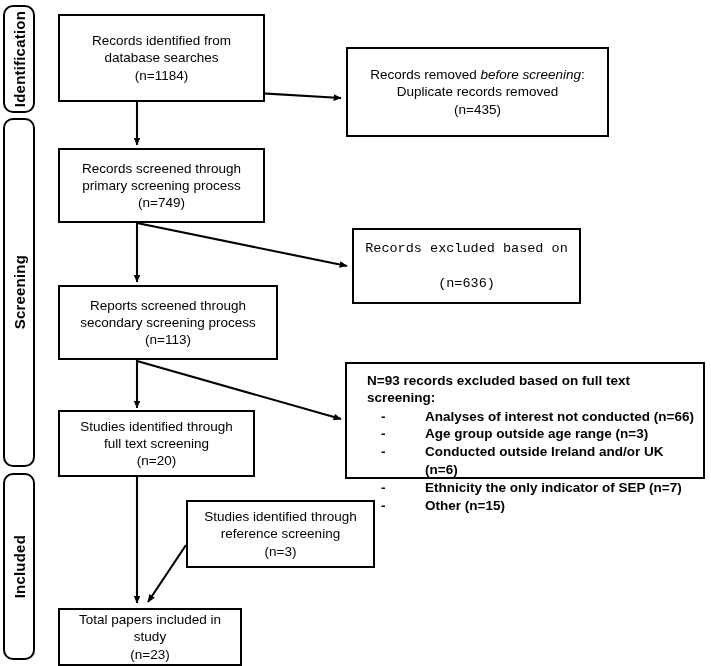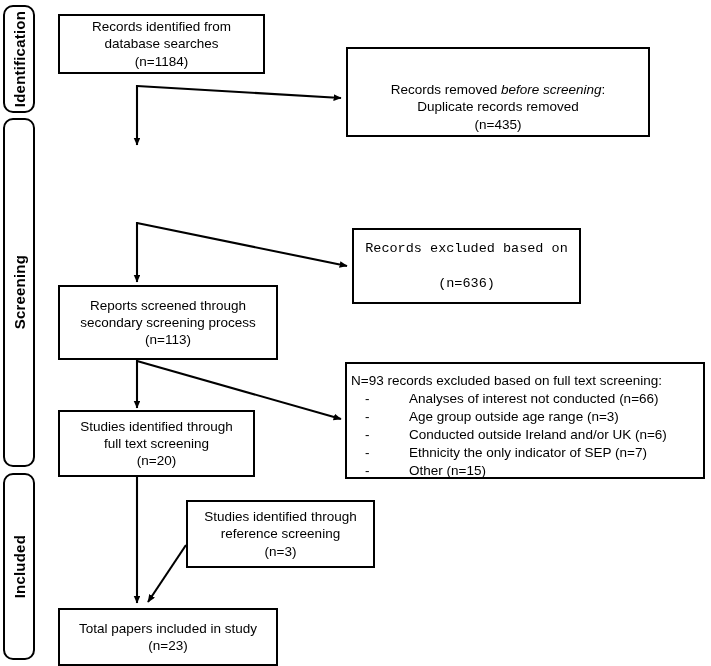--- a/index.html
+++ b/index.html
@@ -59,21 +59,22 @@
   .node .inner {
     padding: 2px 6px;
     width: 100%;
   }
   .node.left-align {
     text-align: left;
     align-items: flex-start;
     justify-content: flex-start;
   }
   .node.left-align .inner {
-    padding: 8px 6px 6px 4px;
+    padding: 8px 6px 6px 20px;
+    font-weight: bold;
   }
   .excl-head {
     display: block;
     margin-bottom: 1px;
   }
   ul.excl-list {
     list-style: none;
     margin: 0;
     padding: 0 0 0 14px;
   }
@@ -124,36 +125,43 @@
   </div>
 
   <div class="stage-label" style="left:3px; top:118px; width:32px; height:349px;">
     <span class="txt">Screening</span>
   </div>
 
   <div class="stage-label" style="left:3px; top:473px; width:32px; height:187px;">
     <span class="txt">Included</span>
   </div>
 
-  <div class="node" style="left:58px; top:14px; width:207px; height:60px;">
+  <div class="node" style="left:58px; top:14px; width:207px; height:88px;">
     <div class="inner">
       <span>Records identified from</span><br>
       <span>database searches</span><br>
       <span>(n=1184)</span>
     </div>
   </div>
 
-  <div class="node" style="left:346px; top:47px; width:304px; height:90px;align-items:flex-end;">
+  <div class="node" style="left:346px; top:47px; width:263px; height:90px;">
     <div class="inner">
       <span>Records removed </span><span class="ital">before screening</span><span>:</span><br>
       <span>Duplicate records removed</span><br>
       <span>(n=435)</span>
     </div>
   </div>
 
+  <div class="node" style="left:58px; top:148px; width:207px; height:75px;">
+    <div class="inner">
+      <span>Records screened through</span><br>
+      <span>primary screening process</span><br>
+      <span>(n=749)</span>
+    </div>
+  </div>
 
   <div class="node" style="left:352px; top:228px; width:229px; height:76px;font-family:Liberation Mono, monospace;">
     <div class="inner">
       <span>Records excluded based on</span><br>
       <br>
       <span>(n=636)</span>
     </div>
   </div>
 
   <div class="node" style="left:58px; top:285px; width:220px; height:75px;">
@@ -201,20 +209,20 @@
   </div>
 
   <div class="node" style="left:186px; top:500px; width:189px; height:68px;">
     <div class="inner">
       <span>Studies identified through</span><br>
       <span>reference screening</span><br>
       <span>(n=3)</span>
     </div>
   </div>
 
-  <div class="node" style="left:58px; top:608px; width:220px; height:58px;">
+  <div class="node" style="left:58px; top:608px; width:184px; height:58px;">
     <div class="inner">
       <span>Total papers included in study</span><br>
       <span>(n=23)</span>
     </div>
   </div>
 
 </div>
 
 </body></html>

